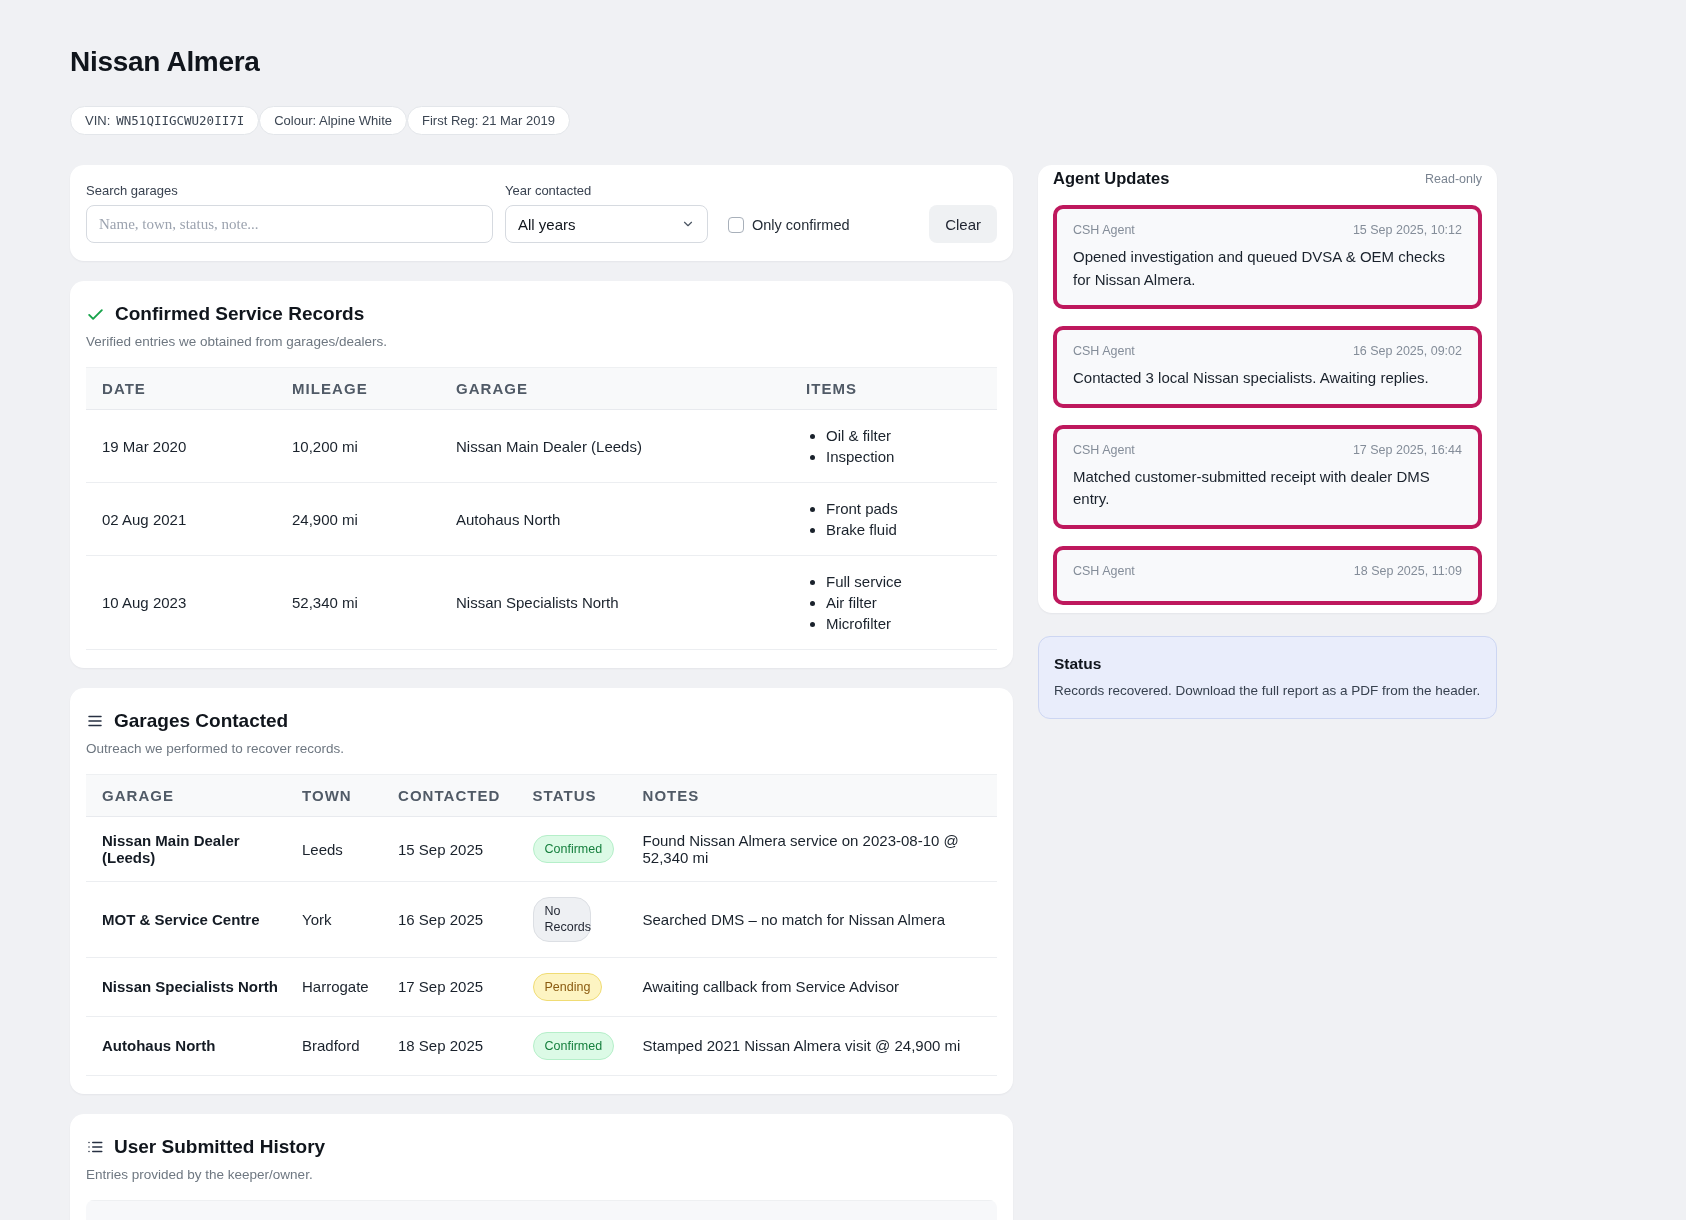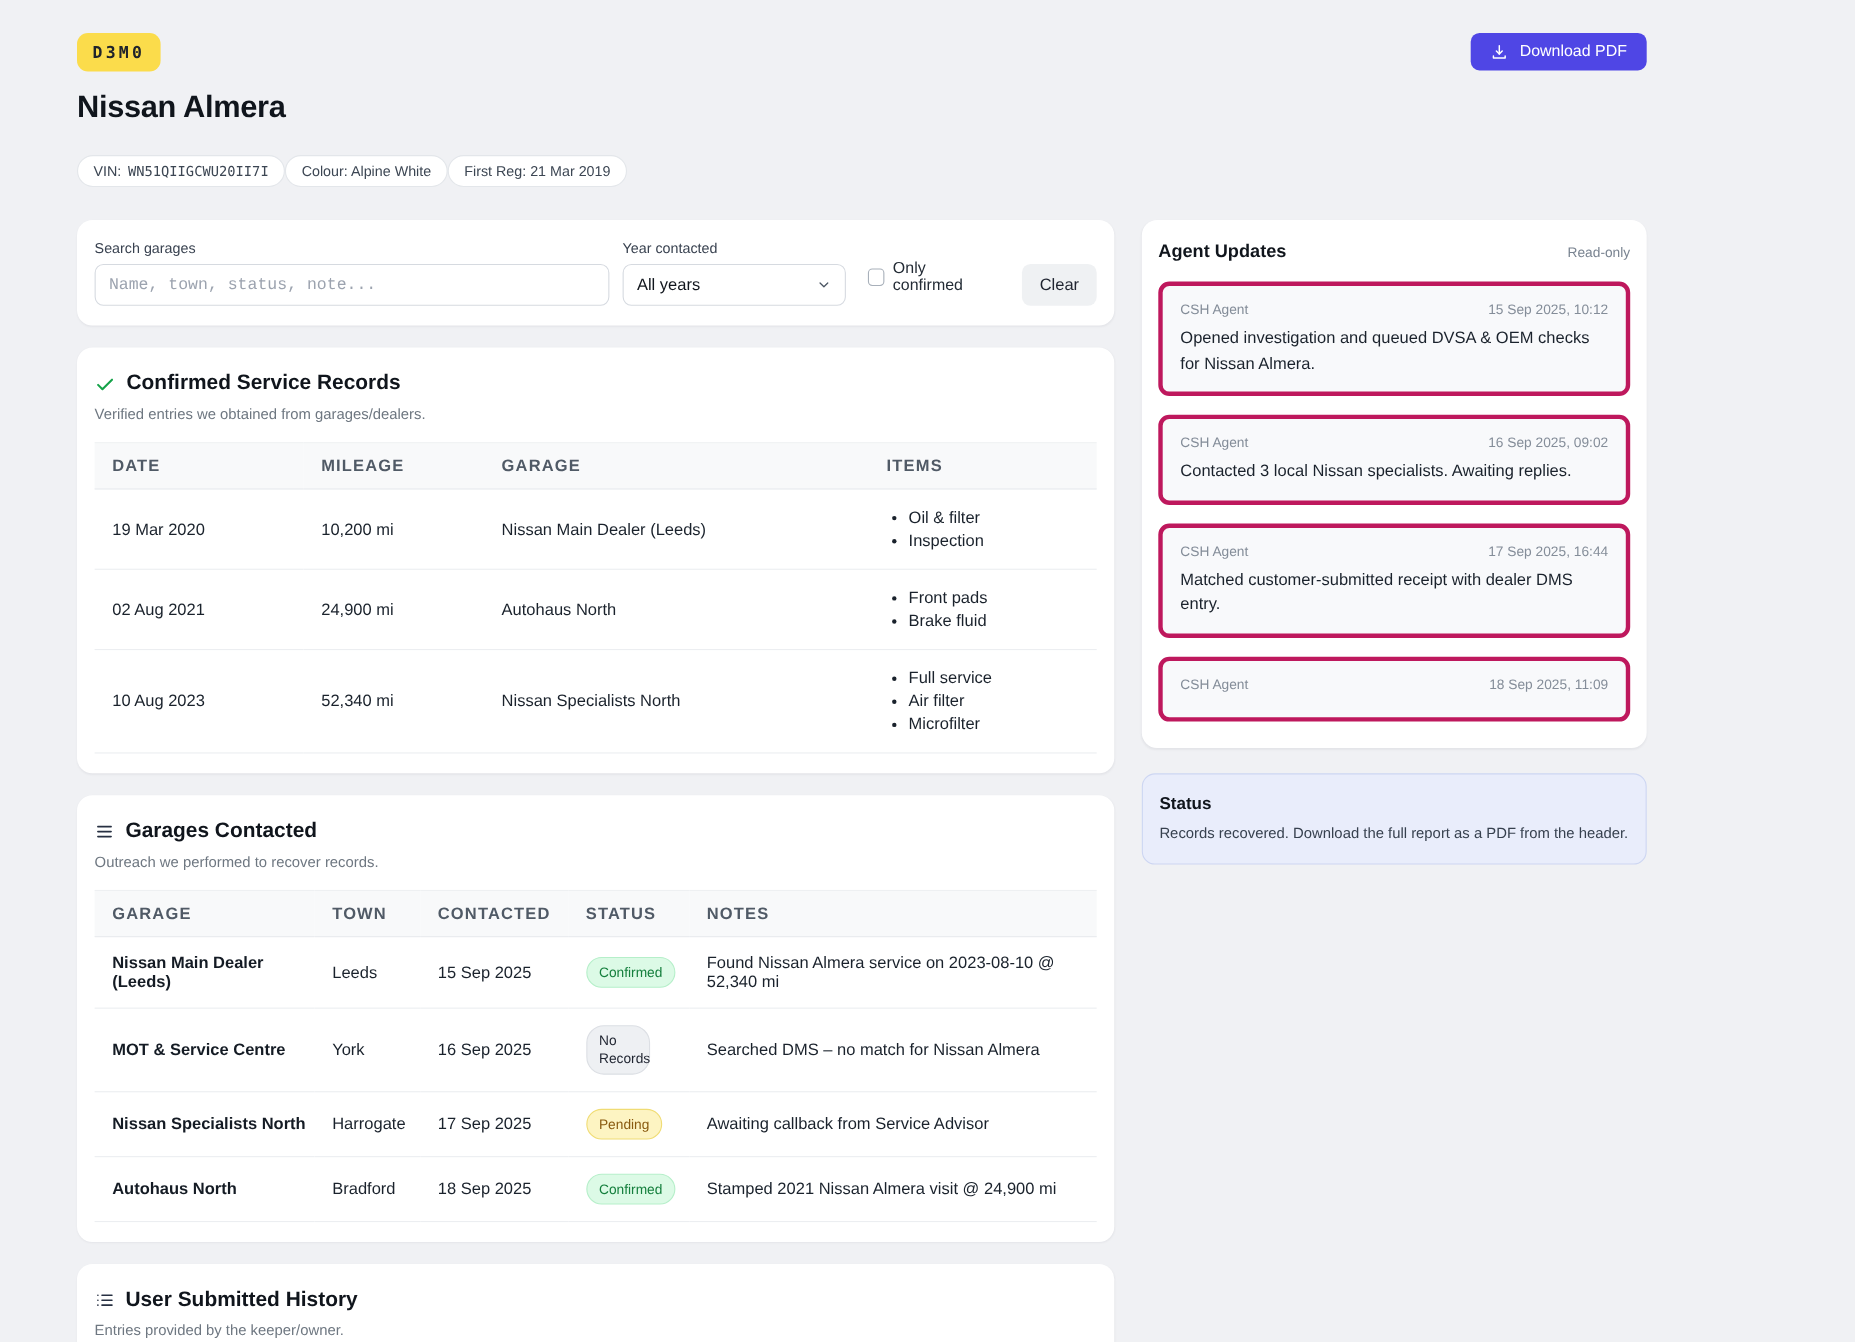--- a/index.html
+++ b/index.html
@@ -36,22 +36,22 @@
   
   .columns { display:flex; gap:25px; margin-top:30px; align-items:flex-start; }
   .main-col { width:943px; flex:none; }
   .side-col { width:459px; flex:none; }
   .card { background:#fff; border-radius:14px; box-shadow:0 1px 2px rgba(16,24,40,.05); }
 
   
   .filter-card { padding:18px 16px; display:flex; gap:12px; align-items:flex-end; margin-bottom:20px; }
   .field-label { font-size:13px; color:#394250; margin-bottom:7px; display:block; }
   .text-input {
-    width:468px; height:38px; border:1px solid #D6DAE0; border-radius:8px;
-    padding:0 12px; font-size:15px; font-family:Liberation Mono, monospace; color:#1A222C;
+    width:407px; height:38px; border:1px solid #D6DAE0; border-radius:8px;
+    padding:0 12px; font-size:15px; font-family:Liberation Serif, serif; color:#1A222C;
   }
   .text-input::placeholder { color:#9CA3AF; }
   .select {
     width:203px; height:38px; border:1px solid #D6DAE0; border-radius:8px;
     padding:0 12px; font-size:15px; display:flex; align-items:center; justify-content:space-between;
     background:#fff; cursor:pointer; color:#10151C;
   }
   .chk-row { display:flex; align-items:center; gap:8px; margin:0 17px 10px 8px; }
   .checkbox { width:16px; height:16px; border:1.5px solid #A8B0BA; border-radius:4px; background:#fff; display:inline-block; cursor:pointer; }
   .chk-label { font-size:14.5px; color:#242C36; }
@@ -83,21 +83,21 @@
 
   
   .uh-entry { border-radius:8px; overflow:hidden; }
   .uh-head {
     background:#F7F8FA; display:flex; justify-content:space-between; align-items:center;
     padding:13px 16px; font-size:14px; color:#2A323D;
     border-top:1px solid #EEF0F2;
   }
 
   
-  .agent-card { padding:20px 15px; }
+  .agent-card { padding:4px 15px; }
   .agent-head { display:flex; justify-content:space-between; align-items:center; margin-bottom:17px; }
   .agent-title { font-size:16.5px; font-weight:bold; color:#10151C; }
   .readonly { font-size:12.5px; color:#7A8491; }
   .au-item { background:#F8F9FB; border:4px solid #be185d; border-radius:10px; padding:14px 16px; margin-bottom:17px; }
   .au-item:last-child { margin-bottom:4px; }
   .au-head { display:flex; justify-content:space-between; font-size:12.5px; color:#848D99; margin-bottom:9px; }
   .au-text { font-size:15px; line-height:1.5; color:#1A222C; }
 
   .status-card {
     margin-top:23px; background:#E9EDFB; border:1px solid #CDD6F2; border-radius:12px;
@@ -106,33 +106,20 @@
   .status-title { font-size:15.5px; font-weight:bold; color:#10151C; margin-bottom:10px; }
   .status-text { font-size:13.5px; color:#37414F; }
 
   .icon { display:inline-flex; align-items:center; justify-content:center; }
 </style>
 </head>
 <body>
 
 <div class="page">
 
-  <div class="header-top">
-    <span class="demo-badge">D3M0</span>
-    <button class="dl-btn">
-      <span class="icon">
-        <svg width="16" height="16" viewBox="0 0 24 24" fill="none" stroke="#fff" stroke-width="2" stroke-linecap="round" stroke-linejoin="round">
-          <path d="M12 4v11"></path>
-            <path d="M8 11l4 4 4-4"></path>
-            <path d="M4 18v2.5h16V18"></path>
-        </svg>
-      </span>
-      <span>Download PDF</span>
-    </button>
-  </div>
 
   <div class="page-title">Nissan Almera</div>
 
   <div class="chips">
     <span class="chip">
       <span>VIN:</span>
       <span class="mono">WN51QIIGCWU20II7I</span>
     </span>
     <span class="chip">Colour: Alpine White</span>
     <span class="chip">First Reg: 21 Mar 2019</span>

